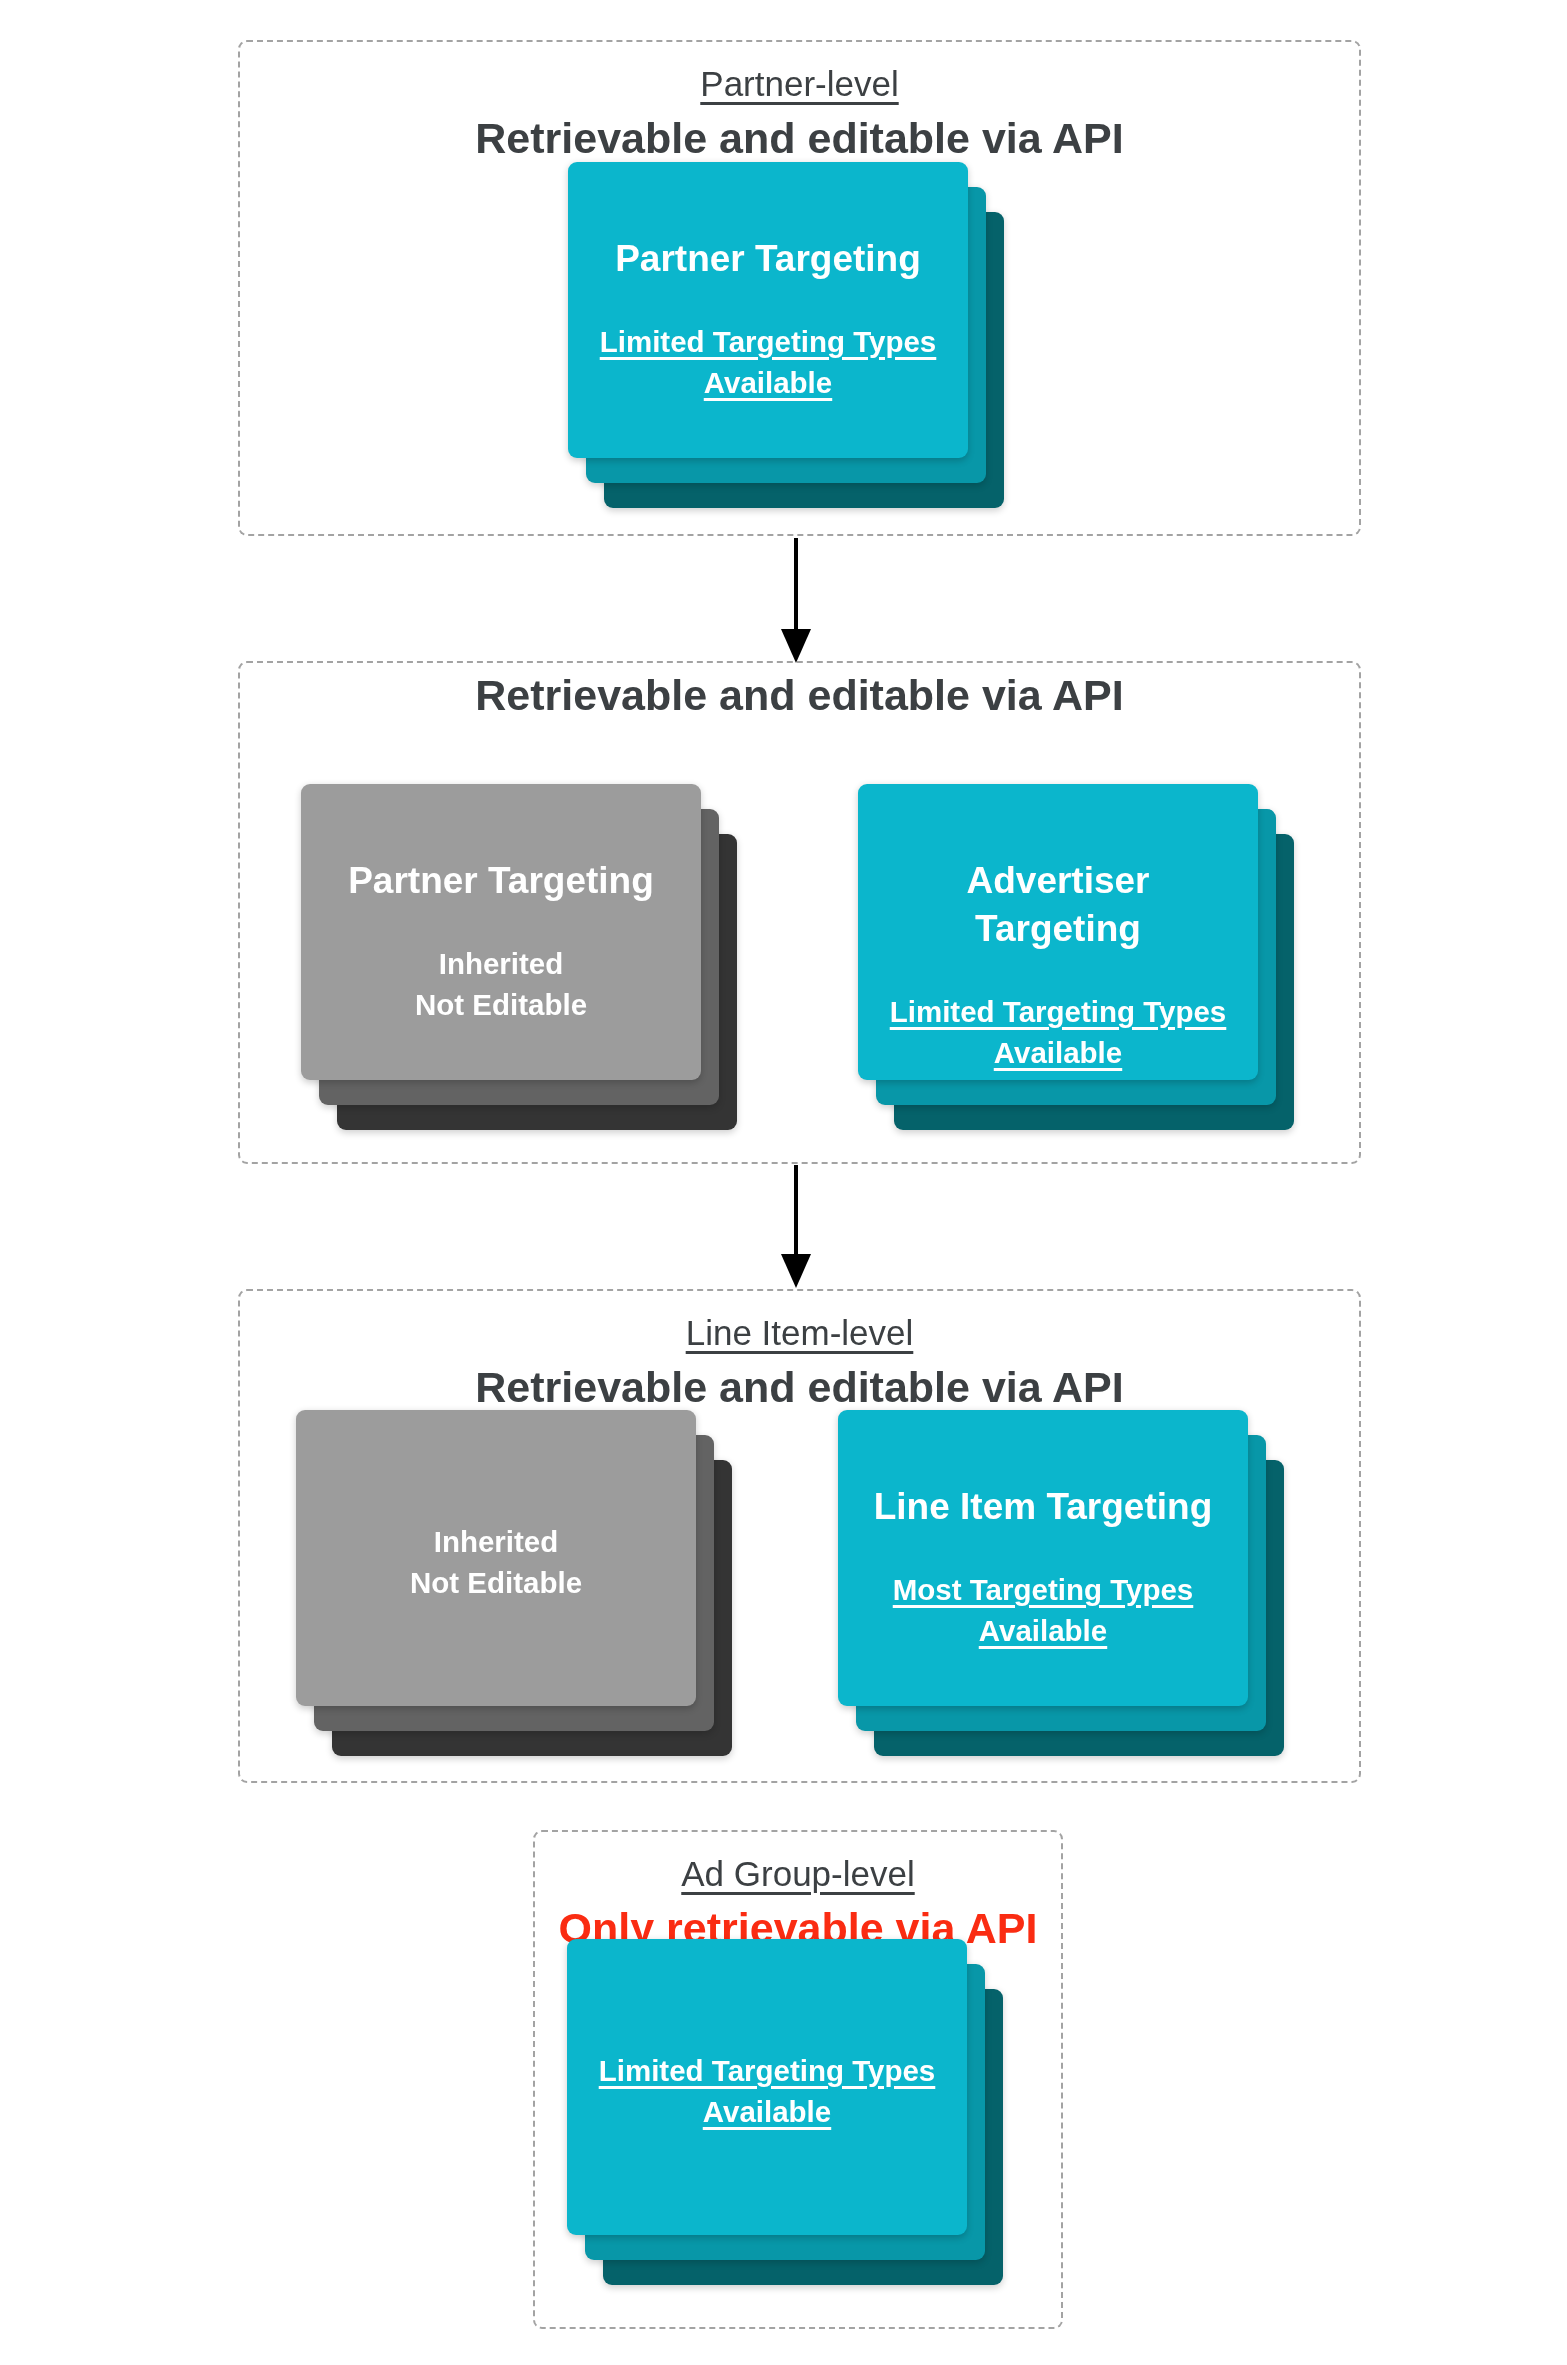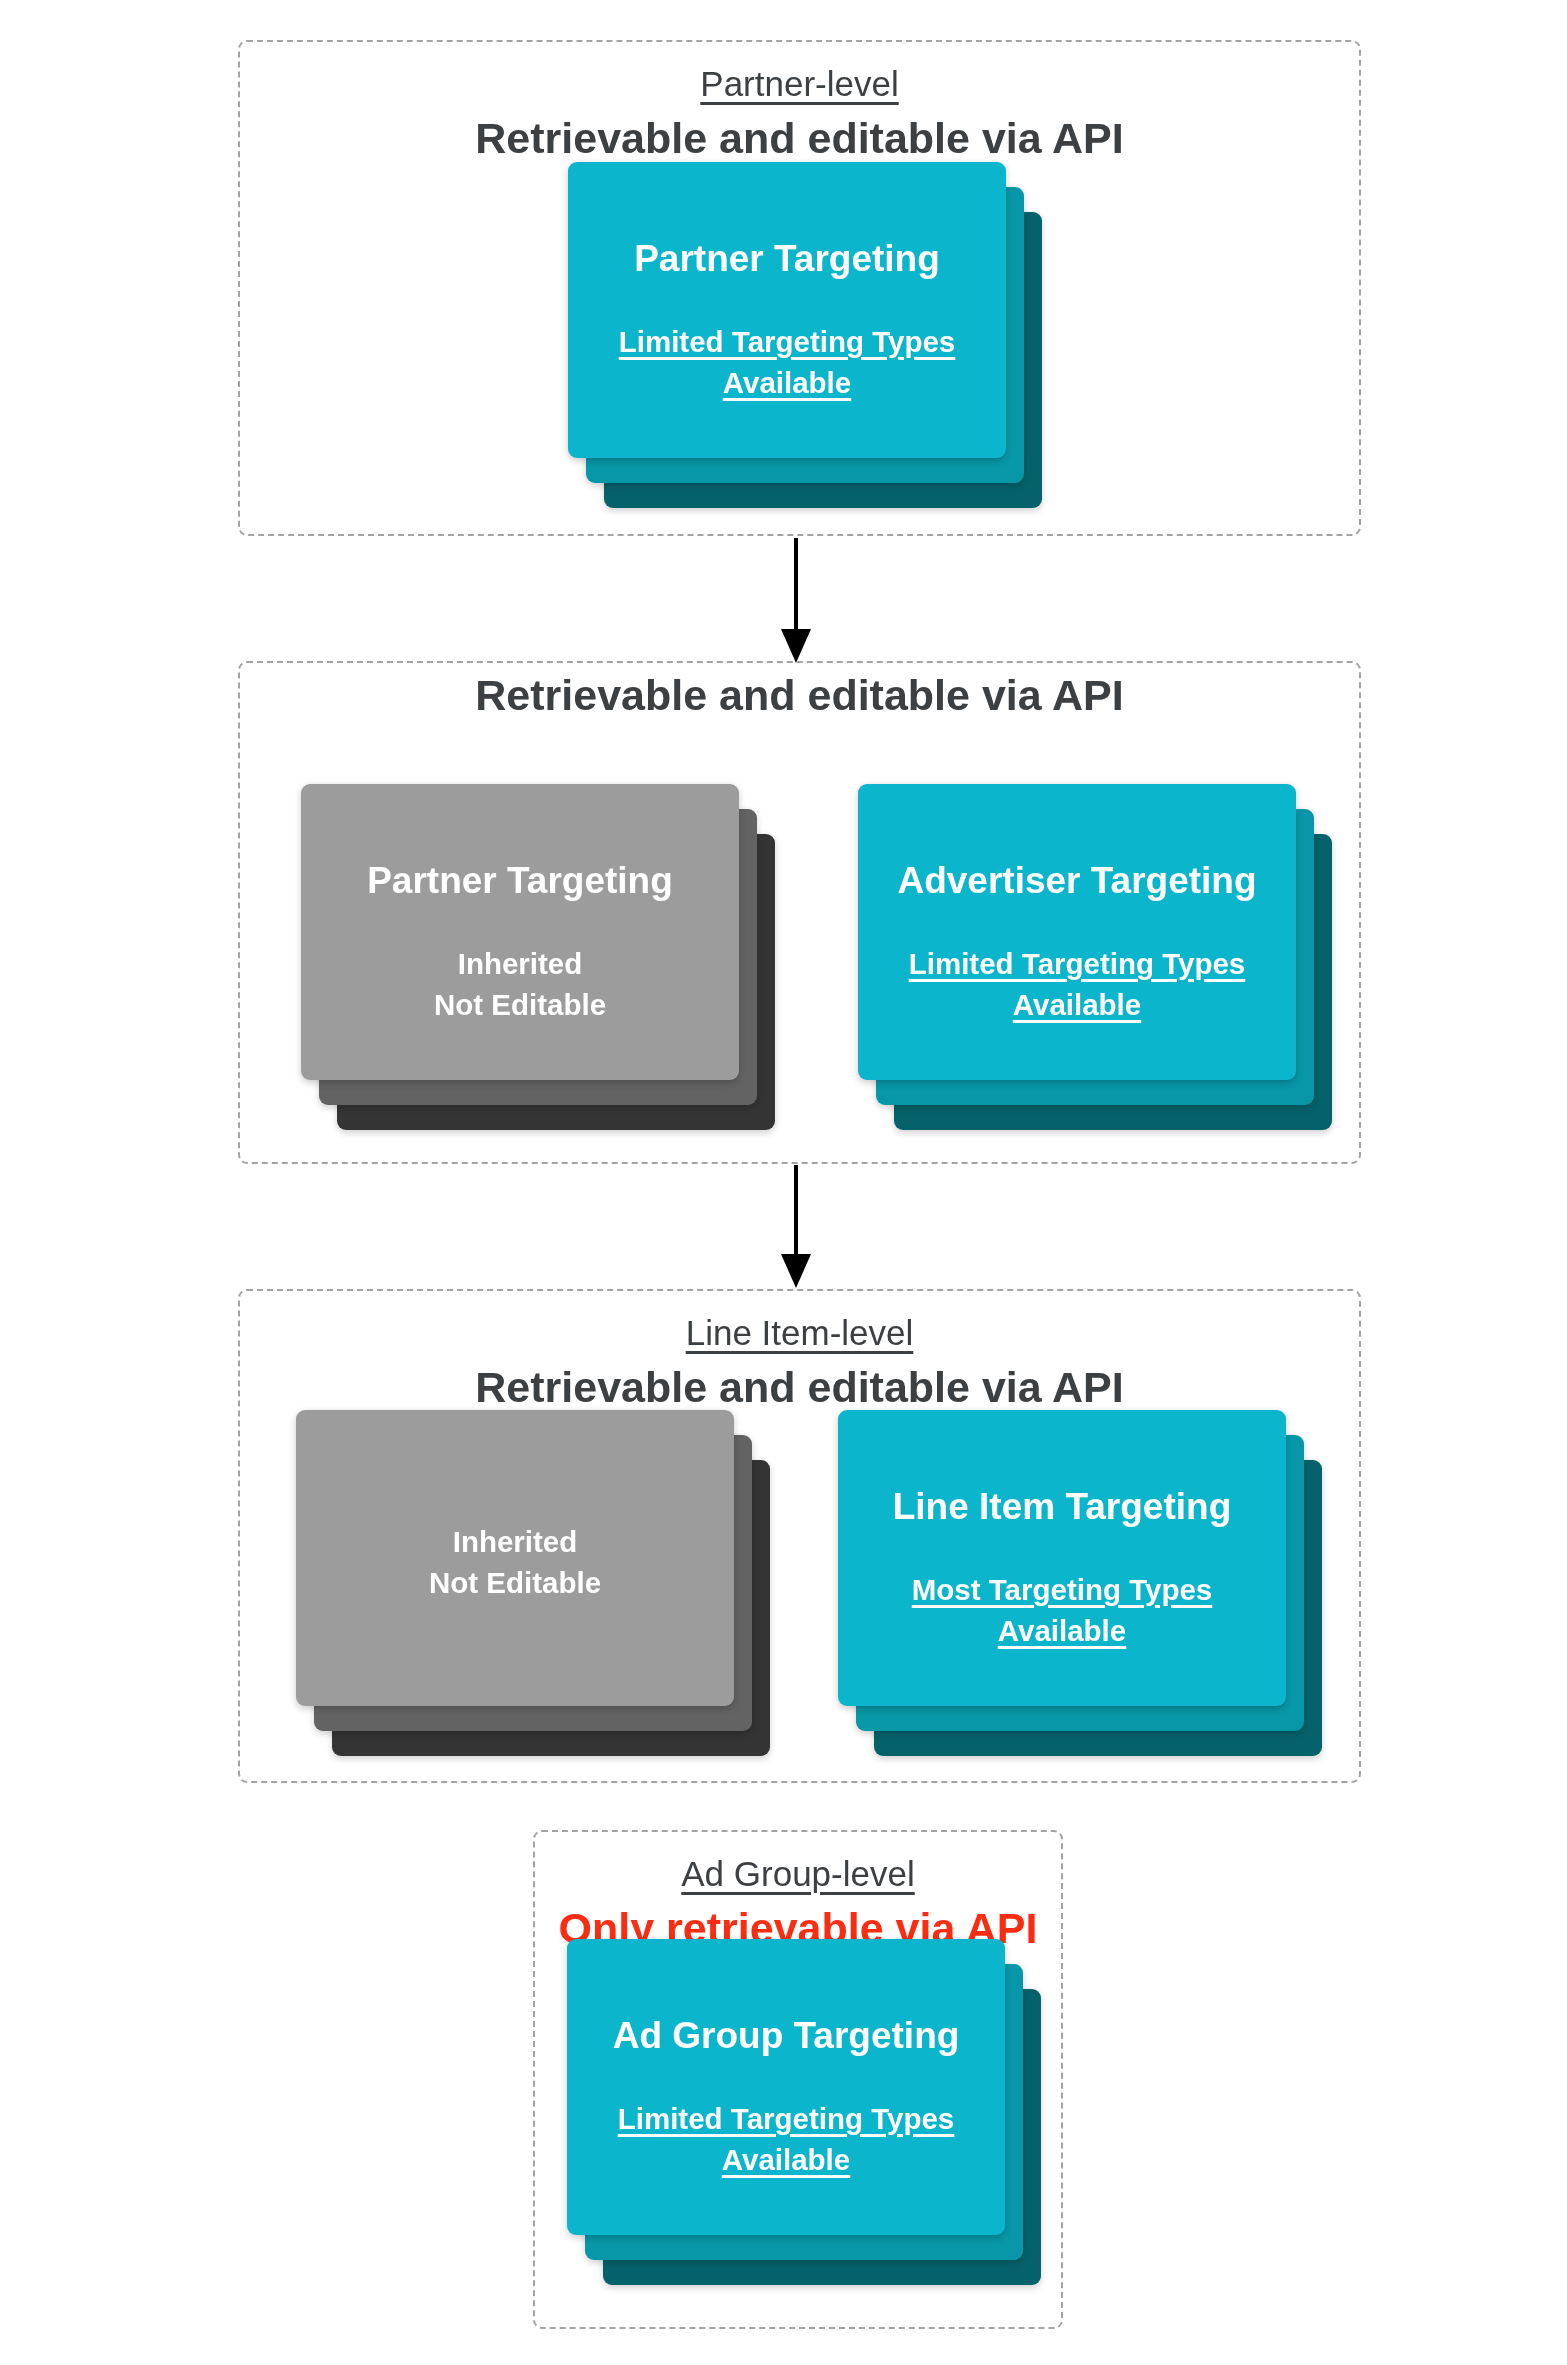--- a/index.html
+++ b/index.html
@@ -44,21 +44,21 @@
     font-size: 43px;
     font-weight: 700;
     color: #3c4043;
     line-height: 1.25;
   }
   .section-api.alert { color: #fa2c12; }
 
   
   .stack {
     position: absolute;
-    width: 438px;
+    width: 400px;
     height: 296px;
   }
   .layer {
     position: absolute;
     width: 100%;
     height: 100%;
     border-radius: 9px;
     box-shadow: 0 2.7px 7.1px rgba(0,0,0,0.18);
   }
   .layer.back { left: 36px; top: 50px; }
@@ -197,21 +197,20 @@
     </div>
   </div>
 
   <div class="section" id="section-4">
     <div class="section-level">Ad Group-level</div>
     <div class="section-api alert">Only retrievable via API</div>
     <div class="stack teal" id="stack-4">
       <div class="layer back"></div>
       <div class="layer mid"></div>
       <div class="card">
-        <div class="card-title">Ad Group Targeting</div>
         <div class="card-note">Limited Targeting Types
 Available</div>
       </div>
     </div>
   </div>
 
 </div>
 
 
 </body></html>

